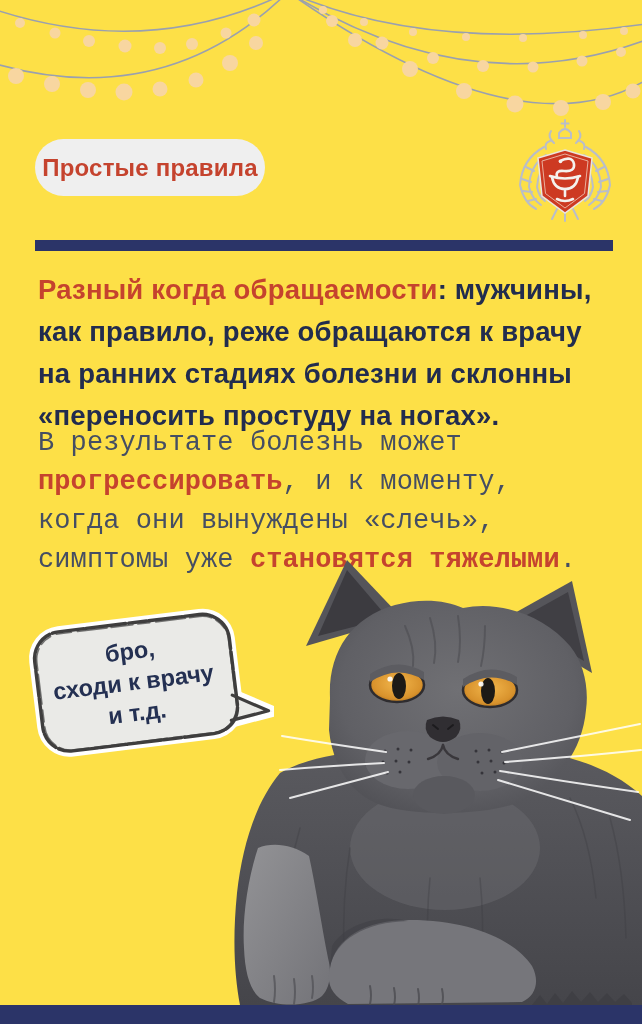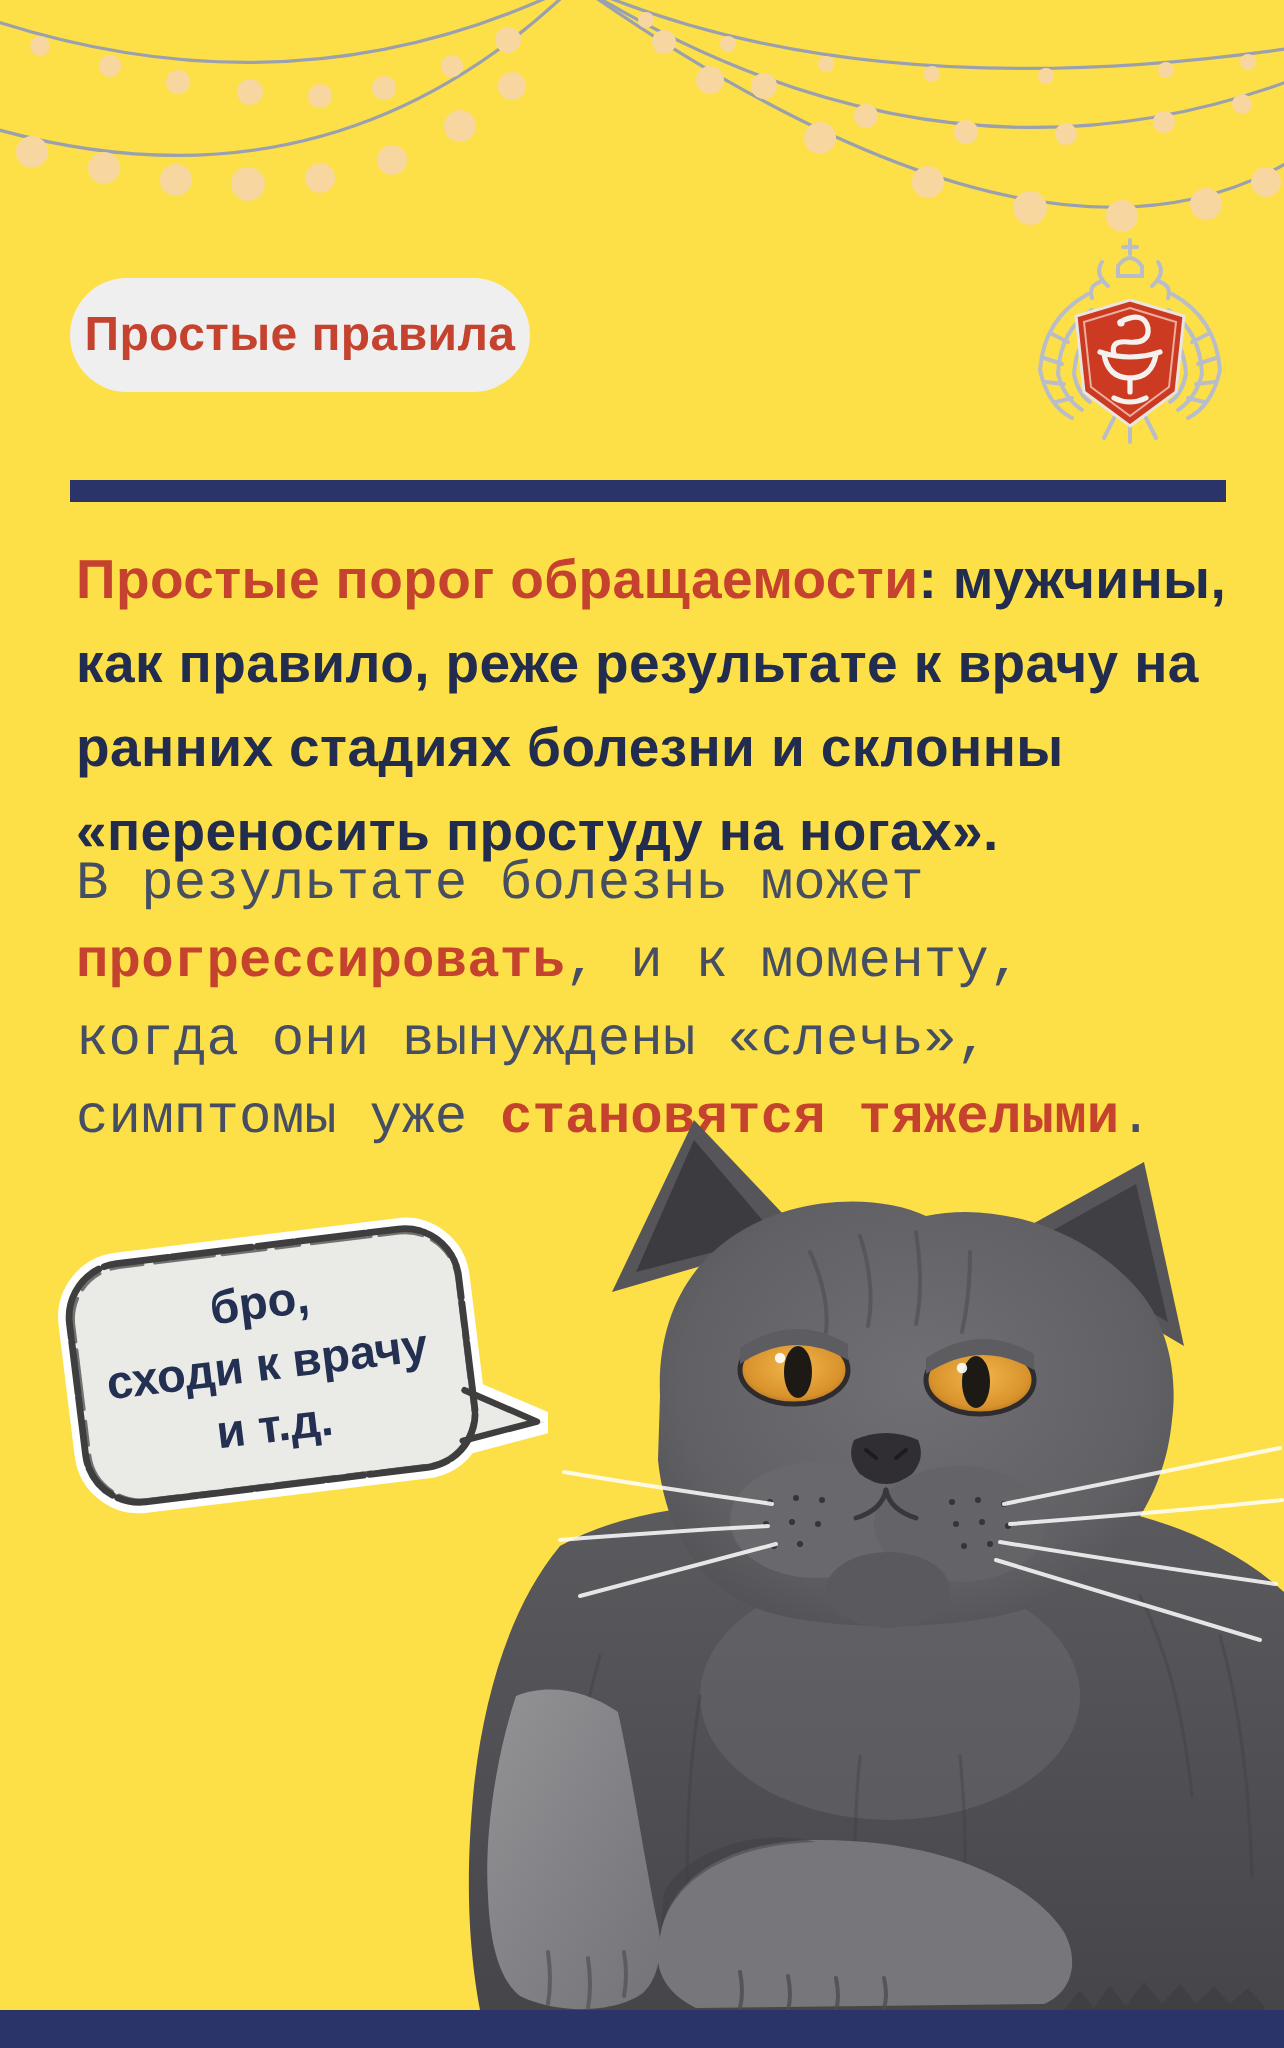--- a/index.html
+++ b/index.html
@@ -132,21 +132,21 @@
       <path d="M36,59 Q51,64 66,59"></path>
       <path d="M51,72 v7 M43,82 Q51,86 59,82"></path>
       <path d="M46,44 Q58,38 60,47 Q61,55 50,54 Q41,53 43,60"></path>
     </g>
     <circle cx="46.5" cy="44.5" r="1.8" fill="#f4f2ee"></circle>
   </svg>
 
   <div class="divider"></div>
 
   <div class="heading">
-    <span class="accent">Простые порог обращаемости</span><span>: мужчины, как правило, реже результате к врачу на ранних стадиях болезни и склонны «переносить простуду на ногах».</span>
+    <span class="accent">Разный когда обращаемости</span><span>: мужчины, как правило, реже обращаются к врачу на ранних стадиях болезни и склонны «переносить простуду на ногах».</span>
   </div>
 
   <p class="paragraph">
     <span>В результате болезнь может </span><span class="em">прогрессировать</span><span>, и к моменту, когда они вынуждены «слечь», симптомы уже </span><span class="em">становятся тяжелыми</span><span>.</span>
   </p>
 
   <div class="bubble">
     <svg width="260" height="195" viewBox="0 0 260 195">
       <g transform="rotate(-7 128 92)">
 

